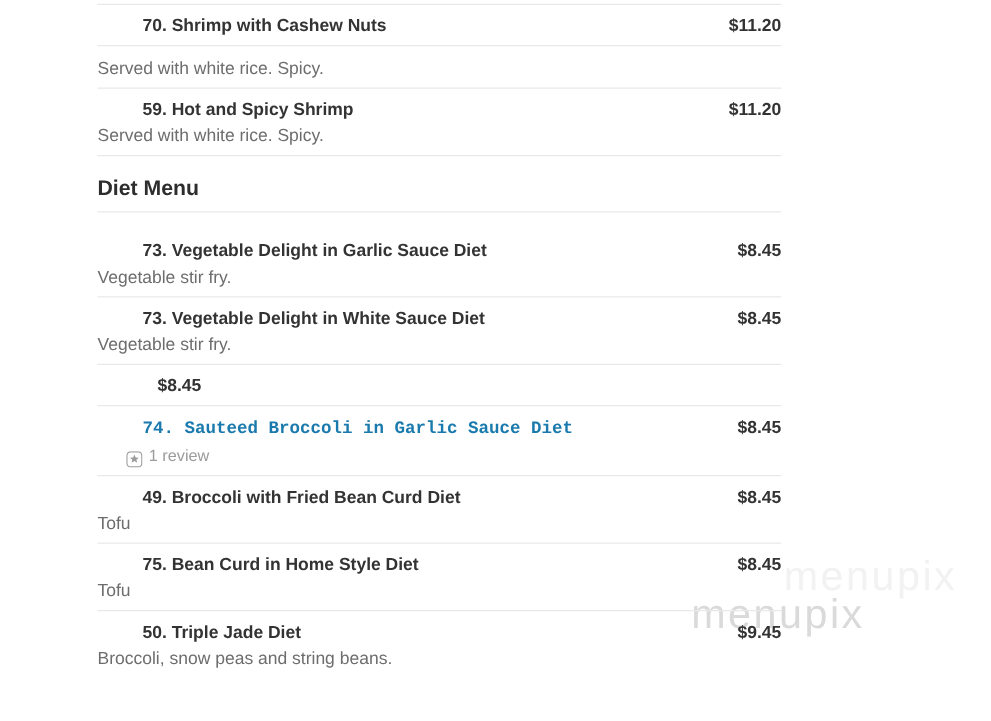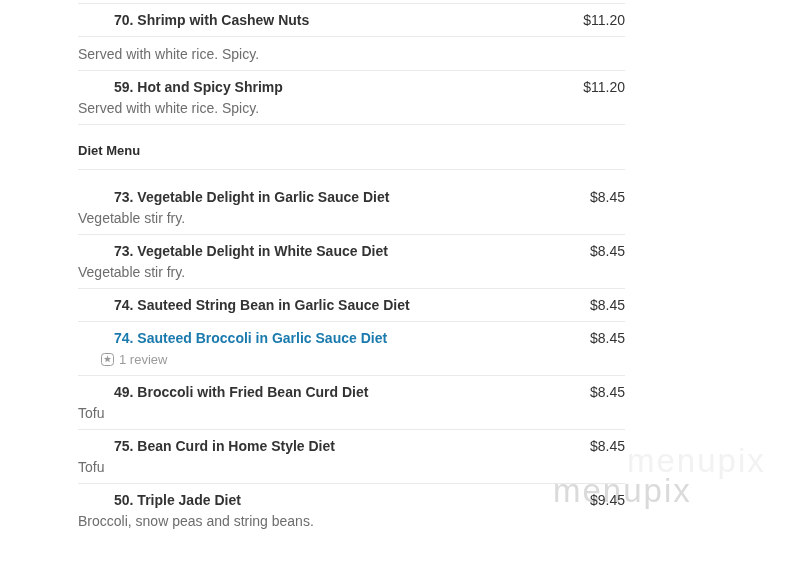--- a/index.html
+++ b/index.html
@@ -32,53 +32,54 @@
   }
   .item-name {
     font-size: 14px;
     font-weight: bold;
     color: #333333;
   }
   .item-name.link {
     color: #1b7aad;
     text-decoration: none;
     cursor: pointer;
+    font-family: Liberation Mono, monospace;
   }
   .item-price {
     font-size: 14px;
-    font-weight: normal;
+    font-weight: bold;
     color: #333333;
     white-space: nowrap;
     padding-left: 12px;
   }
   .item-desc {
     font-size: 14px;
     color: #6d6d6d;
     line-height: 20px;
     margin-top: 1px;
   }
   .review-line {
     display: flex;
-    align-items: center;
+    align-items: flex-end;
     gap: 5px;
     margin-top: 3px;
     line-height: 18px;
     cursor: pointer;
     padding-left: 23px;
   }
   .review-line .star-box { display: inline-flex; }
   .review-text {
     font-size: 13px;
     color: #9b9b9b;
   }
   .section-header {
     margin-top: 15px;
     padding-bottom: 7px;
     border-bottom: 1px solid #e9e9e9;
-    font-size: 13px;
+    font-size: 17px;
     font-weight: bold;
     color: #2d2d2d;
     line-height: 22px;
   }
   .watermark {
     position: absolute;
     z-index: 0;
     font-size: 33px;
     letter-spacing: 2px;
     color: #dadada;
@@ -135,21 +136,20 @@
     <div class="menu-row">
       <div class="row-top">
         <span class="item-name">73. Vegetable Delight in White Sauce Diet</span>
         <span class="item-price">$8.45</span>
       </div>
       <div class="item-desc">Vegetable stir fry.</div>
     </div>
 
     <div class="menu-row">
       <div class="row-top">
-        <span class="item-name">74. Sauteed String Bean in Garlic Sauce Diet</span>
         <span class="item-price">$8.45</span>
       </div>
     </div>
 
     <div class="menu-row">
       <div class="row-top">
         <a class="item-name link" href="#">74. Sauteed Broccoli in Garlic Sauce Diet</a>
         <span class="item-price">$8.45</span>
       </div>
       <div class="review-line">

